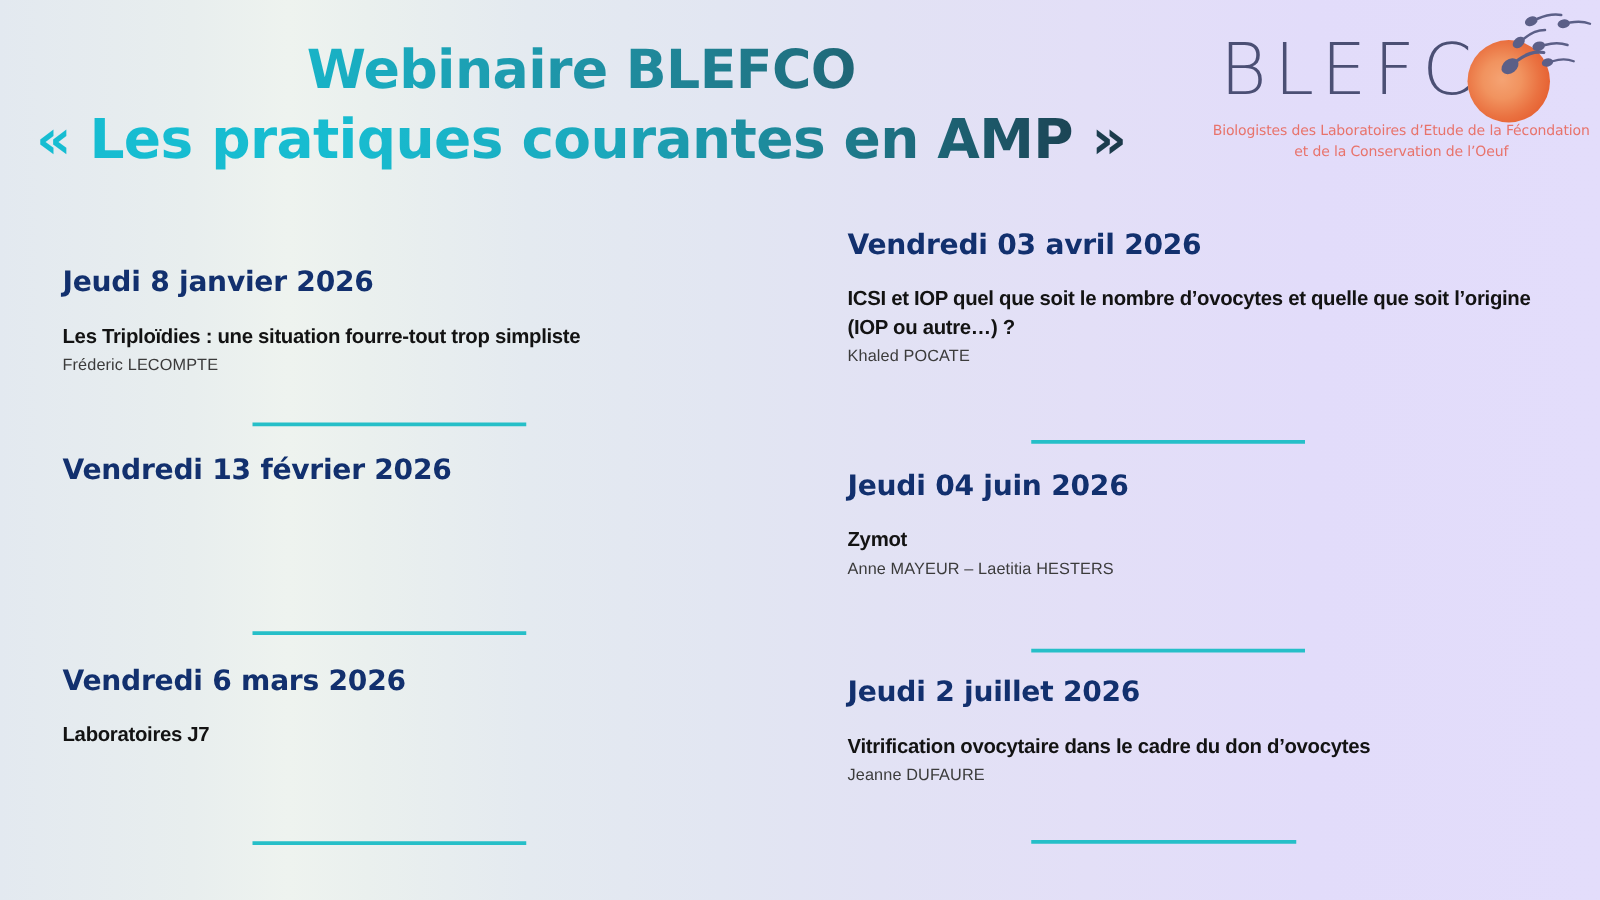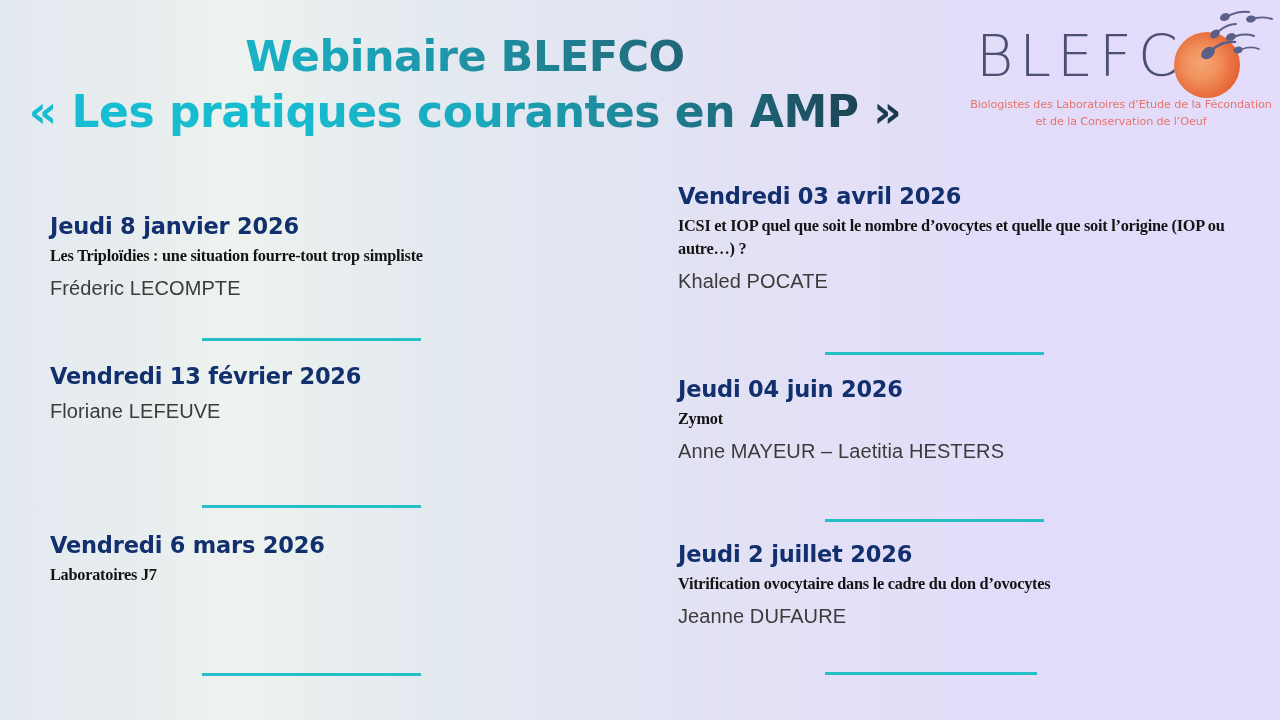--- a/index.html
+++ b/index.html
@@ -127,35 +127,34 @@
   .session-date {
     font-family: "DejaVu Sans", sans-serif;
     font-weight: bold;
     font-size: 22.5px;
     line-height: 28px;
     color: #12306e;
     letter-spacing: -0.2px;
     white-space: nowrap;
   }
   .session-topic {
-    font-family: Liberation Serif, serif;
+    font-family: Liberation Sans, sans-serif;
     font-weight: bold;
     font-size: 16.3px;
     line-height: 23px;
     color: #131313;
-    margin-top: 4px;
+    margin-top: 18px;
     letter-spacing: -0.25px;
   }
   .session-speaker {
     font-family: "Liberation Sans", sans-serif;
     font-weight: normal;
-    font-size: 20px;
+    font-size: 13px;
     line-height: 22px;
     color: #3b3b3b;
-    margin-top: 10px;
     letter-spacing: 0.1px;
   }
   .session-rule {
     position: absolute;
     height: 3px;
     background: #26bfc8;
     border: 0;
   }
 </style>
 </head>
@@ -207,21 +206,20 @@
 
     <div class="session" style="top:212px; left:0; width:600px;">
       <div class="session-date">Jeudi 8 janvier 2026</div>
       <div class="session-topic">Les Triploïdies : une situation fourre-tout trop simpliste</div>
       <div class="session-speaker">Fréderic LECOMPTE</div>
     </div>
     <hr class="session-rule" style="left:152px; top:330px; width:219px;">
 
     <div class="session" style="top:362px; left:0; width:600px;">
       <div class="session-date">Vendredi 13 février 2026</div>
-      <div class="session-speaker">Floriane LEFEUVE</div>
     </div>
     <hr class="session-rule" style="left:152px; top:497px; width:219px;">
 
     <div class="session" style="top:531px; left:0; width:600px;">
       <div class="session-date">Vendredi 6 mars 2026</div>
       <div class="session-topic">Laboratoires J7</div>
     </div>
     <hr class="session-rule" style="left:152px; top:665px; width:219px;">
   </div>
 

